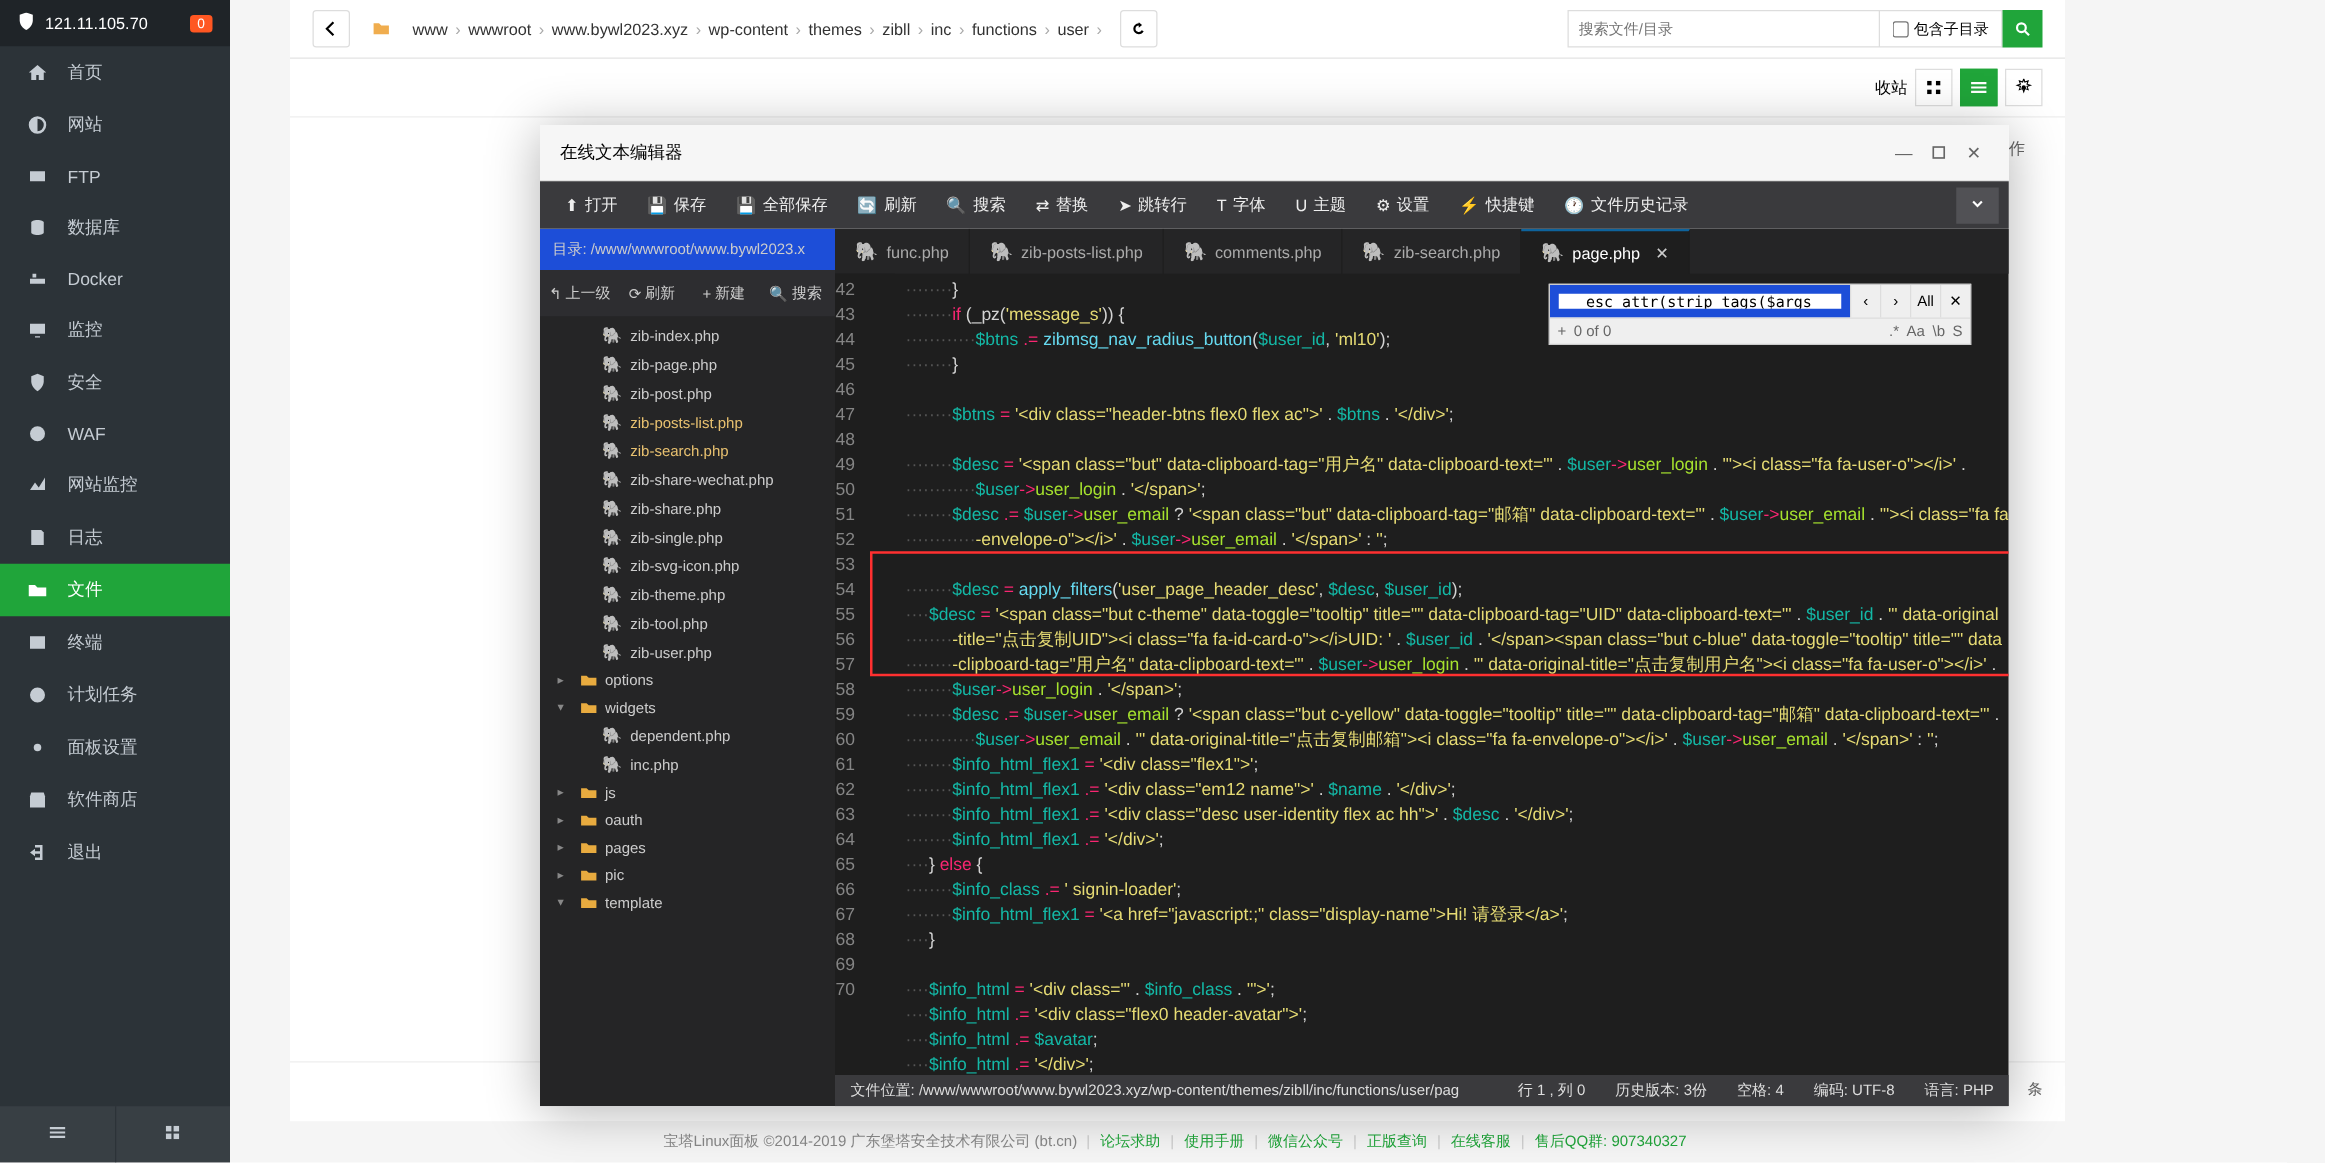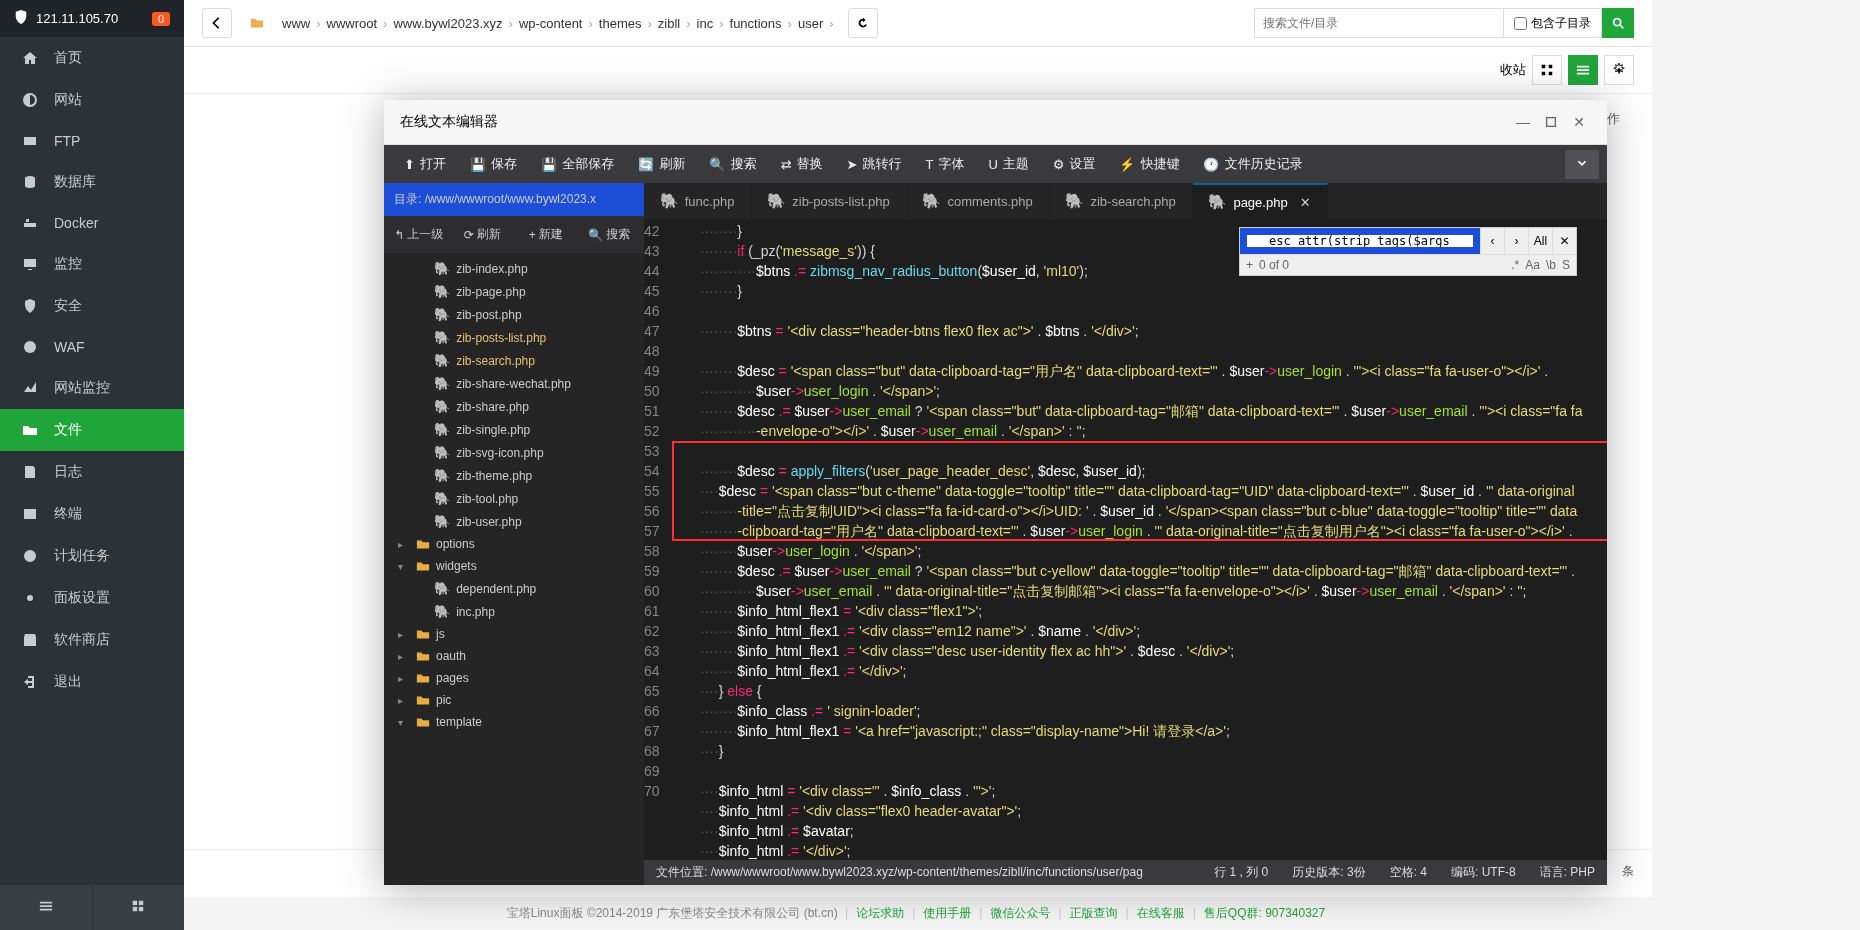--- a/index.html
+++ b/index.html
@@ -1,17 +1,17 @@
 <!DOCTYPE html>
 <html><head>
 <meta charset="utf-8">
 <style>
 * { margin: 0; padding: 0; box-sizing: border-box; font-family: "Microsoft YaHei", Arial, sans-serif; }
 body { background: #f5f5f5; overflow: hidden; font-size: 13px; }
-.app { display: flex; height: 930px; width: 1652px; }
+.app { display: flex; height: 930px; width: 1652px; gap: 48px; }
 
 
 .sidebar { width: 184px; background: #2c3338; color: #adb5bd; display: flex; flex-direction: column; }
 .sidebar-top { display: flex; align-items: center; padding: 10px 14px; background: #1f2428; color: #fff; font-size: 13px; }
 .sidebar-top .shield { margin-right: 8px; }
 .sidebar-top .ip { flex: 1; }
 .sidebar-top .badge { background: #ff5722; color: #fff; border-radius: 3px; padding: 1px 6px; font-size: 11px; }
 .nav-item { display: flex; align-items: center; padding: 12px 20px; cursor: pointer; font-size: 14px; color: #c5ccd3; }
 .nav-item.active { background: #20a53a; color: #fff; }
 .nav-item .icon { width: 20px; margin-right: 14px; display: inline-flex; justify-content: center; }
@@ -74,21 +74,21 @@
 .tab.active { background: #1e1e1e; color: #fff; border-top: 2px solid #0e639c; }
 .tab-icon { color: #519aba; font-size: 15px; }
 .tab-close { margin-left: 6px; color: #ccc; }
 
 .editor { flex: 1; display: flex; font-family: Consolas, monospace; font-size: 14px; overflow: hidden; position: relative; }
 .gutter { width: 48px; background: #1e1e1e; color: #858585; text-align: left; padding: 2px 8px 2px 0; line-height: 20px; user-select: none; }
 .code { flex: 1; color: #d4d4d4; padding: 2px 0 2px 8px; line-height: 20px; white-space: pre; overflow: hidden; position: relative; }
 .code .line { height: 20px; }
 .str { color: #e6db74; }
 .kw { color: #f92672; text-align: right; }
-.var { color: #ffffff; margin-top: 33px; }
+.var { color: #14b8a6; margin-top: 33px; }
 .fn { color: #66d9ef; }
 .prop { color: #a6e22e; }
 .op { color: #f92672; }
 .dot { color: #555; }
 
 .highlight-box { position: absolute; border: 2px solid #ff3030; pointer-events: none; }
 
 .find-box { position: absolute; top: 44px; right: 30px; background: #efefef; border: 1px solid #ccc; display: flex; flex-direction: column; font-size: 12px; z-index: 10; }
 .find-row { display: flex; align-items: center; }
 .find-input { width: 240px; height: 26px; border: 7px solid #1d4ed8; padding: 0 22px; font-family: Consolas, monospace; font-size: 12px; }
@@ -181,35 +181,35 @@
           <span>WAF</span>
         </div>
         <div class="nav-item">
           <span class="icon">
             <svg viewBox="0 0 16 16">
               <path d="M2 12l4-6 3 4 5-8v10z"></path>
             </svg>
           </span>
           <span>网站监控</span>
         </div>
+        <div class="nav-item">
+          <span class="icon">
+            <svg viewBox="0 0 16 16">
+              <path d="M3 2h8l2 2v10H3z"></path>
+            </svg>
+          </span>
+          <span>日志</span>
+        </div>
         <div class="nav-item active">
           <span class="icon">
             <svg viewBox="0 0 16 16">
               <path d="M1 4h5l2 2h7v7H1z"></path>
             </svg>
           </span>
           <span>文件</span>
-        </div>
-        <div class="nav-item">
-          <span class="icon">
-            <svg viewBox="0 0 16 16">
-              <path d="M3 2h8l2 2v10H3z"></path>
-            </svg>
-          </span>
-          <span>日志</span>
         </div>
         <div class="nav-item">
           <span class="icon">
             <svg viewBox="0 0 16 16">
               <path d="M2 3h12v10H2z M4 6l2 2-2 2"></path>
             </svg>
           </span>
           <span>终端</span>
         </div>
         <div class="nav-item">

